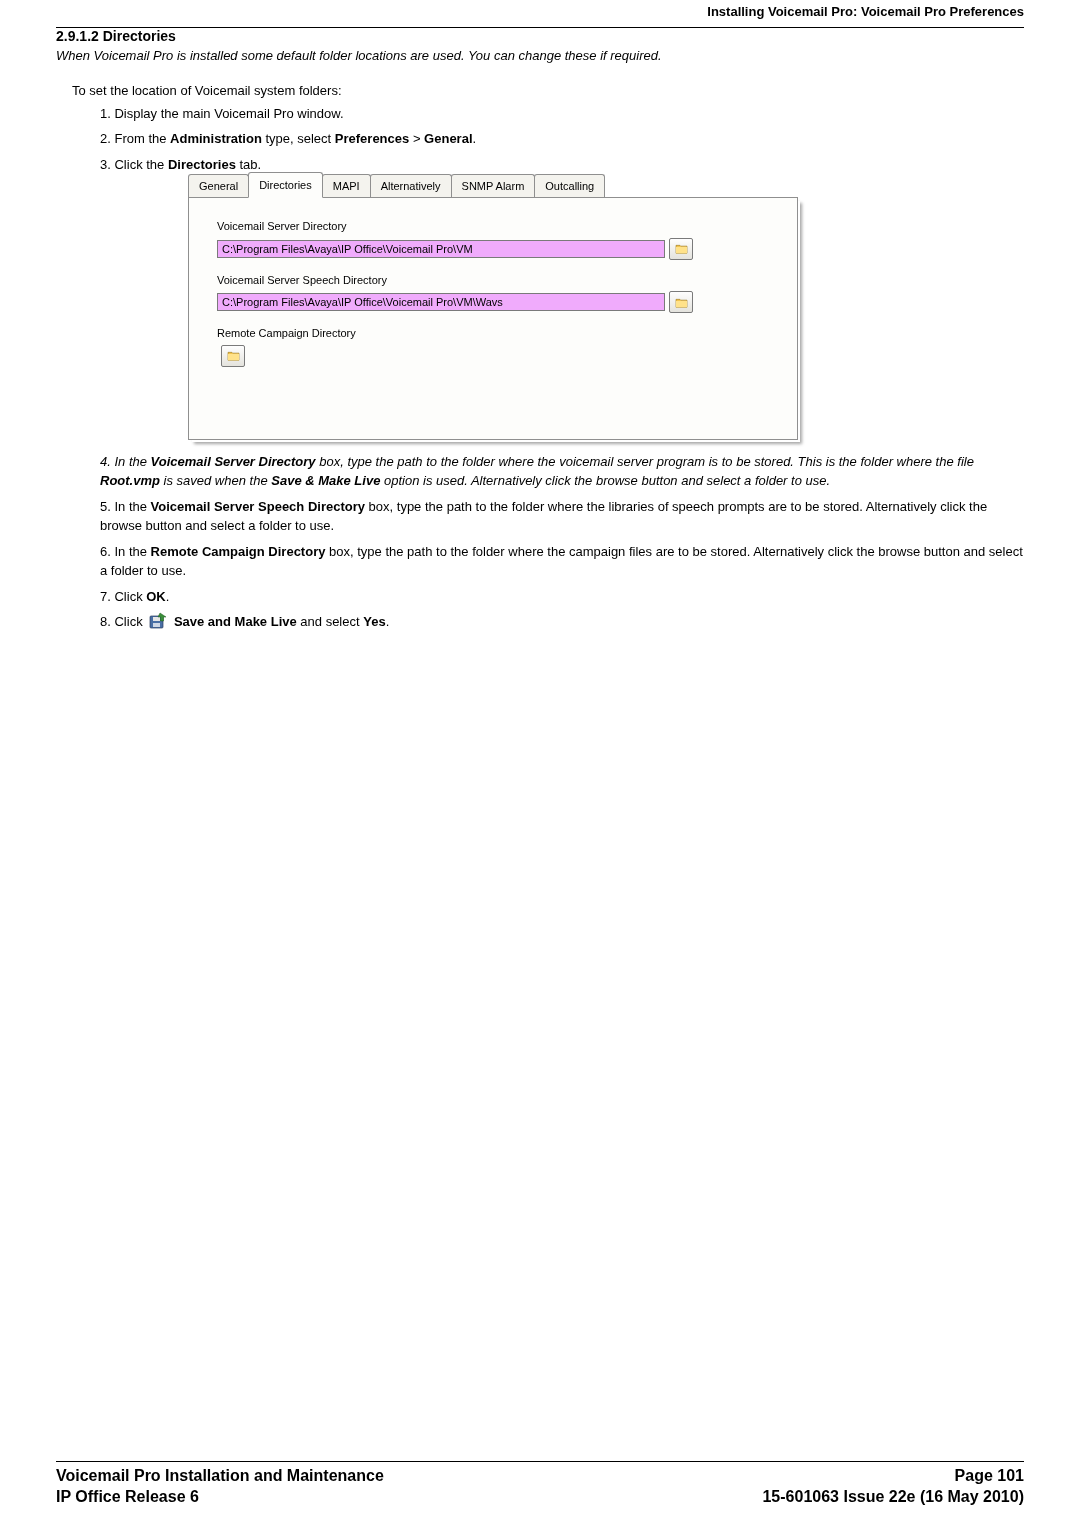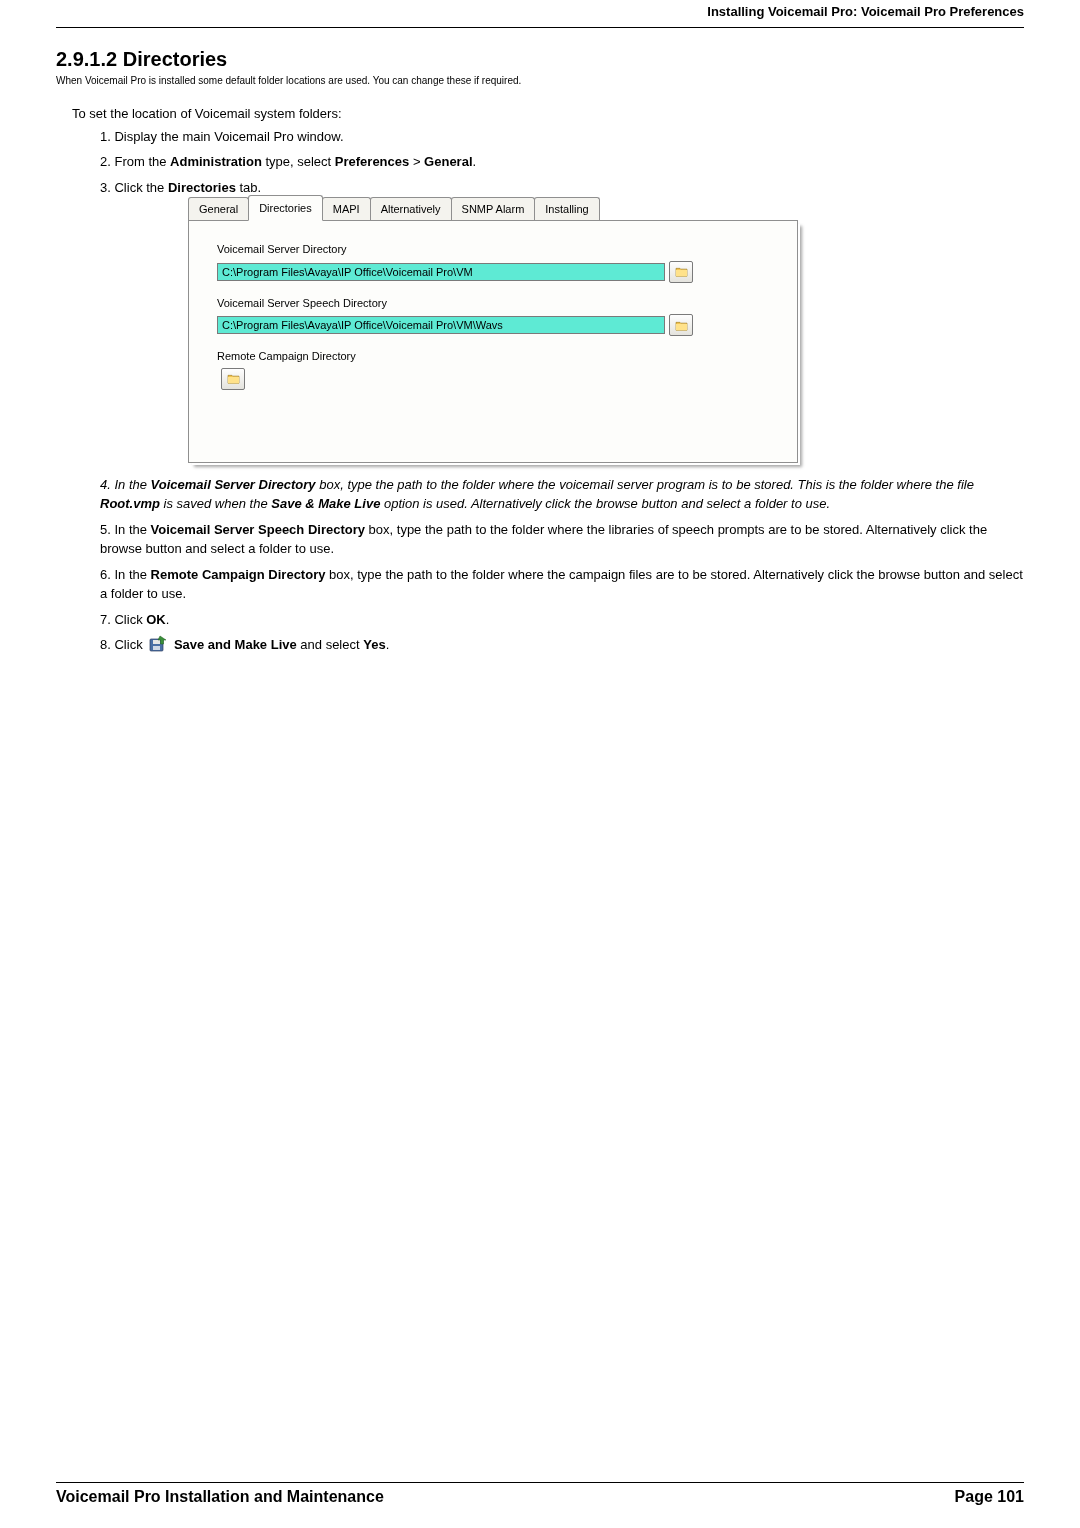--- a/index.html
+++ b/index.html
@@ -23,27 +23,28 @@
     margin-top: 6px;
   }
   .header-right {
     text-align: right;
     font-weight: bold;
     font-size: 13px;
     padding: 4px 0 2px 0;
   }
   .section-title {
     font-weight: bold;
-    font-size: 20px;
-    margin-top: 20px;
+    font-size: 14px;
+    margin-top: 0;
   }
   .body-text {
-    font-size: 10px;
+    font-size: 13px;
     margin: 3px 0 18px 0;
     line-height: 1.35;
+    font-style: italic;
   }
   .subhead {
     font-size: 13px;
     margin: 10px 0 6px 16px;
   }
   .ol {
     margin: 0 0 0 44px;
     padding: 0;
     list-style: none;
     font-size: 13px;
@@ -114,21 +115,21 @@
     margin-bottom: 3px;
   }
   .field-row {
     display: flex;
     align-items: center;
   }
   .field-input {
     width: 448px;
     height: 18px;
     border: 1px solid #7a7a7a;
-    background: #5eead4;
+    background: #f0abfc;
     font-family: Tahoma, Arial, sans-serif;
     font-size: 11px;
     padding: 1px 4px;
     box-sizing: border-box;
   }
   .browse-btn {
     width: 22px;
     height: 20px;
     margin-left: 4px;
     border: 1px solid #7a7a7a;
@@ -198,21 +199,21 @@
       <span class="num">3.</span>
       <span>Click the </span><span class="bold">Directories</span><span> tab.</span>
 
       <div class="screenshot-wrap">
         <div class="tabstrip">
           <div class="tab inactive">General</div>
           <div class="tab active">Directories</div>
           <div class="tab inactive">MAPI</div>
           <div class="tab inactive">Alternatively</div>
           <div class="tab inactive">SNMP Alarm</div>
-          <div class="tab inactive">Installing</div>
+          <div class="tab inactive">Outcalling</div>
         </div>
         <div class="tab-panel">
 
           <div class="field-group">
             <div class="field-label">Voicemail Server Directory</div>
             <div class="field-row">
               <input class="field-input" value="C:\Program Files\Avaya\IP Office\Voicemail Pro\VM" style="">
               <div class="browse-btn">
                 <svg class="folder-icon" viewBox="0 0 16 14">
                     <path fill="#f3c24a" stroke="#9a7a20" stroke-width="0.8" d="M1 3 h5 l1 1 h8 v9 h-14 z"></path>
@@ -285,15 +286,19 @@
       <span class="bold">Save and Make Live</span><span> and select </span><span class="bold">Yes</span><span>.</span>
     </li>
   </ul>
 
   <div class="footer">
     <div class="footer-line"></div>
     <div class="footer-row">
       <div>Voicemail Pro Installation and Maintenance</div>
       <div>Page 101</div>
     </div>
+    <div class="footer-row">
+      <div>IP Office Release 6</div>
+      <div>15-601063 Issue 22e (16 May 2010)</div>
+    </div>
   </div>
 
 </div>
 
 </body></html>

